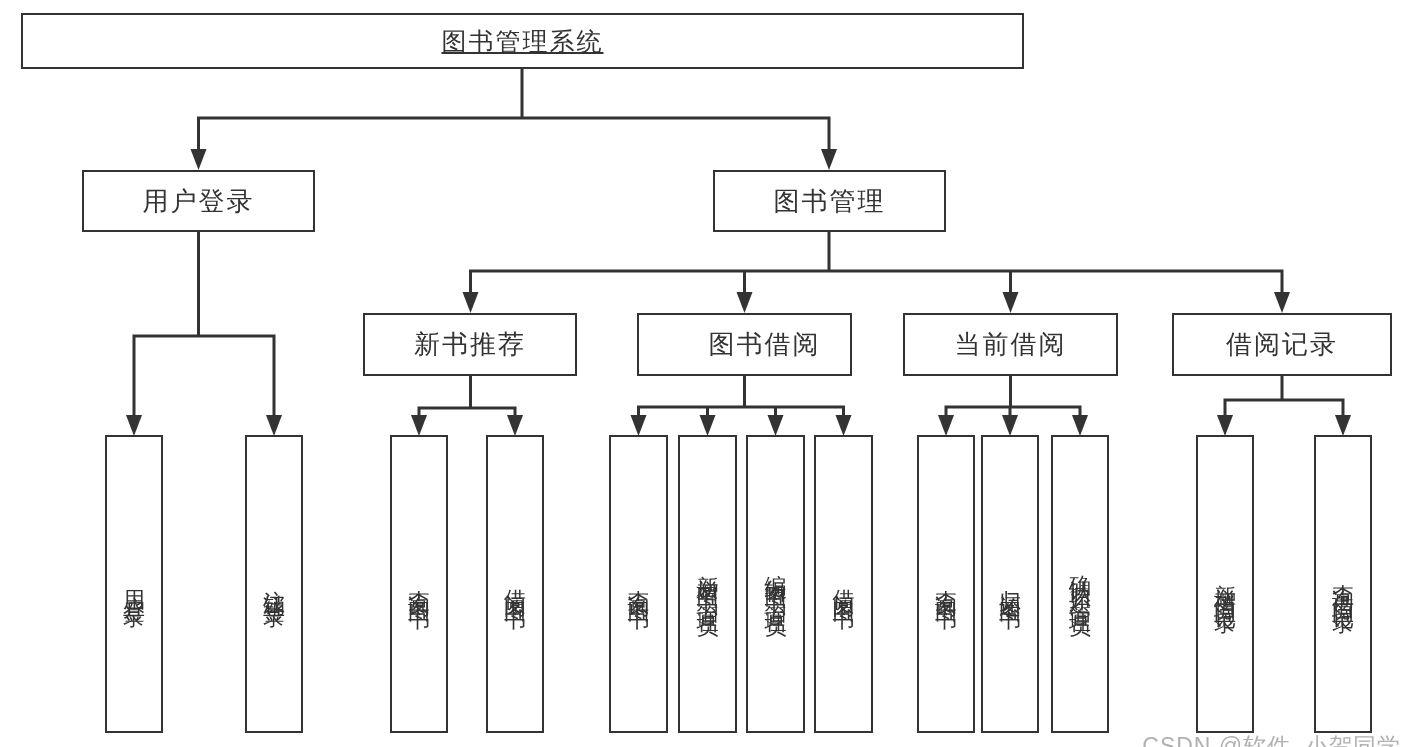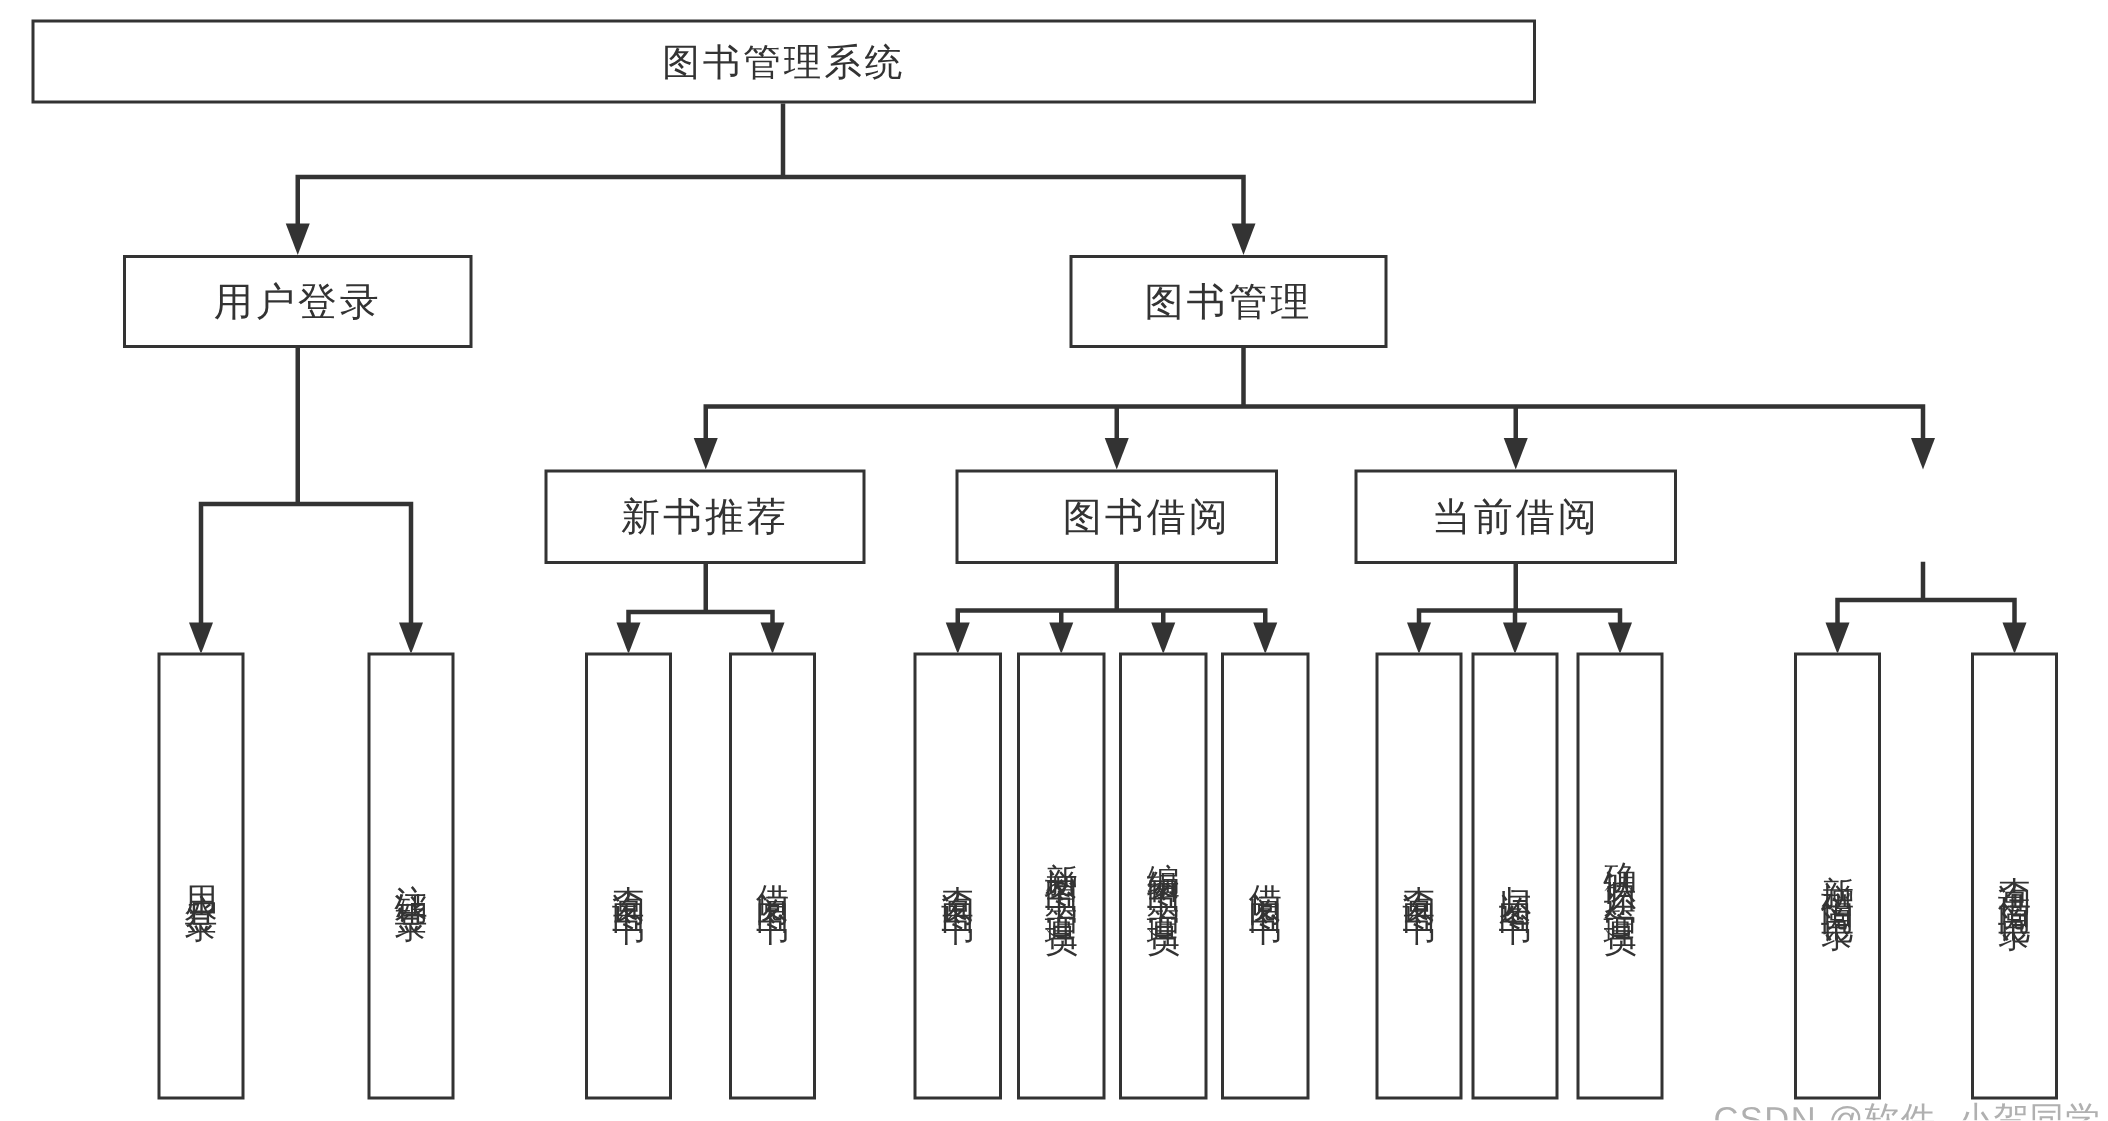--- a/index.html
+++ b/index.html
@@ -38,21 +38,21 @@
   }
   .vbox .vtext{
     writing-mode:vertical-rl;
     text-orientation:mixed;
     font-size:22px;
     letter-spacing:6px;
     line-height:1;
     white-space:nowrap;
     color:var(--text);
   }
-  .title-font{font-size:25px;}
+  .title-font{font-size:25px;text-decoration:underline;}
   .branch-font{font-size:26px;}
   .watermark{
     position:absolute;
     right:4px;top:711px;
     font-size:23px;
     color:var(--wm);
     letter-spacing:1px;
     z-index:3;
     text-shadow:0 0 2px rgba(255,255,255,.8);
     white-space:nowrap;
@@ -103,25 +103,26 @@
     <g>
       <path d="M1282 376 V400 M1225 400 H1343 M1225 400 V426 M1343 400 V426"></path>
       <polygon points="1217,415 1233,415 1225,436"></polygon>
       <polygon points="1335,415 1351,415 1343,436"></polygon>
     </g>
   </svg>
 
   <div class="hbox title-font" style="left:21px;top:13px;width:1003px;height:56px;">图书管理系统</div>
 
   <div class="hbox branch-font" style="left:82px;top:170px;width:233px;height:62px;">用户登录</div>
-  <div class="hbox branch-font" style="left:713px;top:170px;width:212px;height:62px;">图书管理</div>
+  <div class="hbox branch-font" style="left:713px;top:170px;width:233px;height:62px;">图书管理</div>
 
   <div class="hbox branch-font" style="left:363px;top:313px;width:214px;height:63px;">新书推荐</div>
   <div class="hbox branch-font" style="left:637px;top:313px;width:215px;height:63px;padding-left:40px;">图书借阅</div>
   <div class="hbox branch-font" style="left:903px;top:313px;width:215px;height:63px;">当前借阅</div>
+  <div class="hbox branch-font" style="left:1172px;top:313px;width:220px;height:63px;">借阅记录</div>
 
   <div class="vbox" style="left:105px;top:435px;width:58px;height:298px;">
     <span class="vtext">用户登录</span>
   </div>
   <div class="vbox" style="left:245px;top:435px;width:58px;height:298px;">
     <span class="vtext">注销登录</span>
   </div>
 
   <div class="vbox" style="left:390px;top:435px;width:58px;height:298px;">
     <span class="vtext">查询图书</span>

